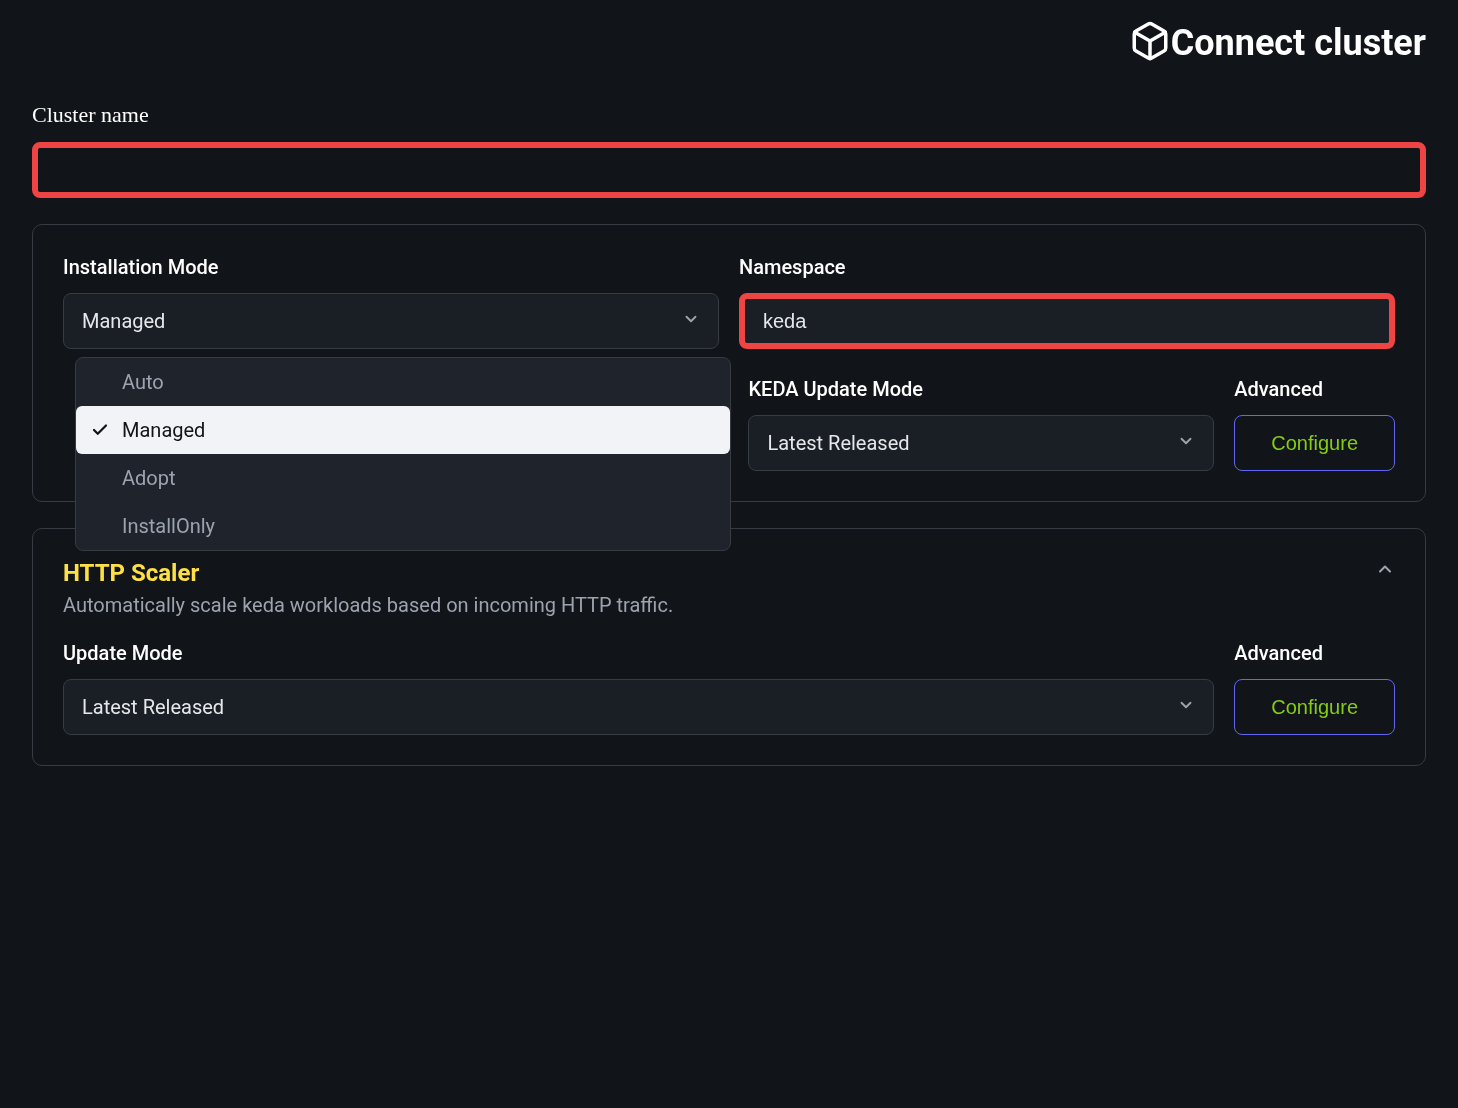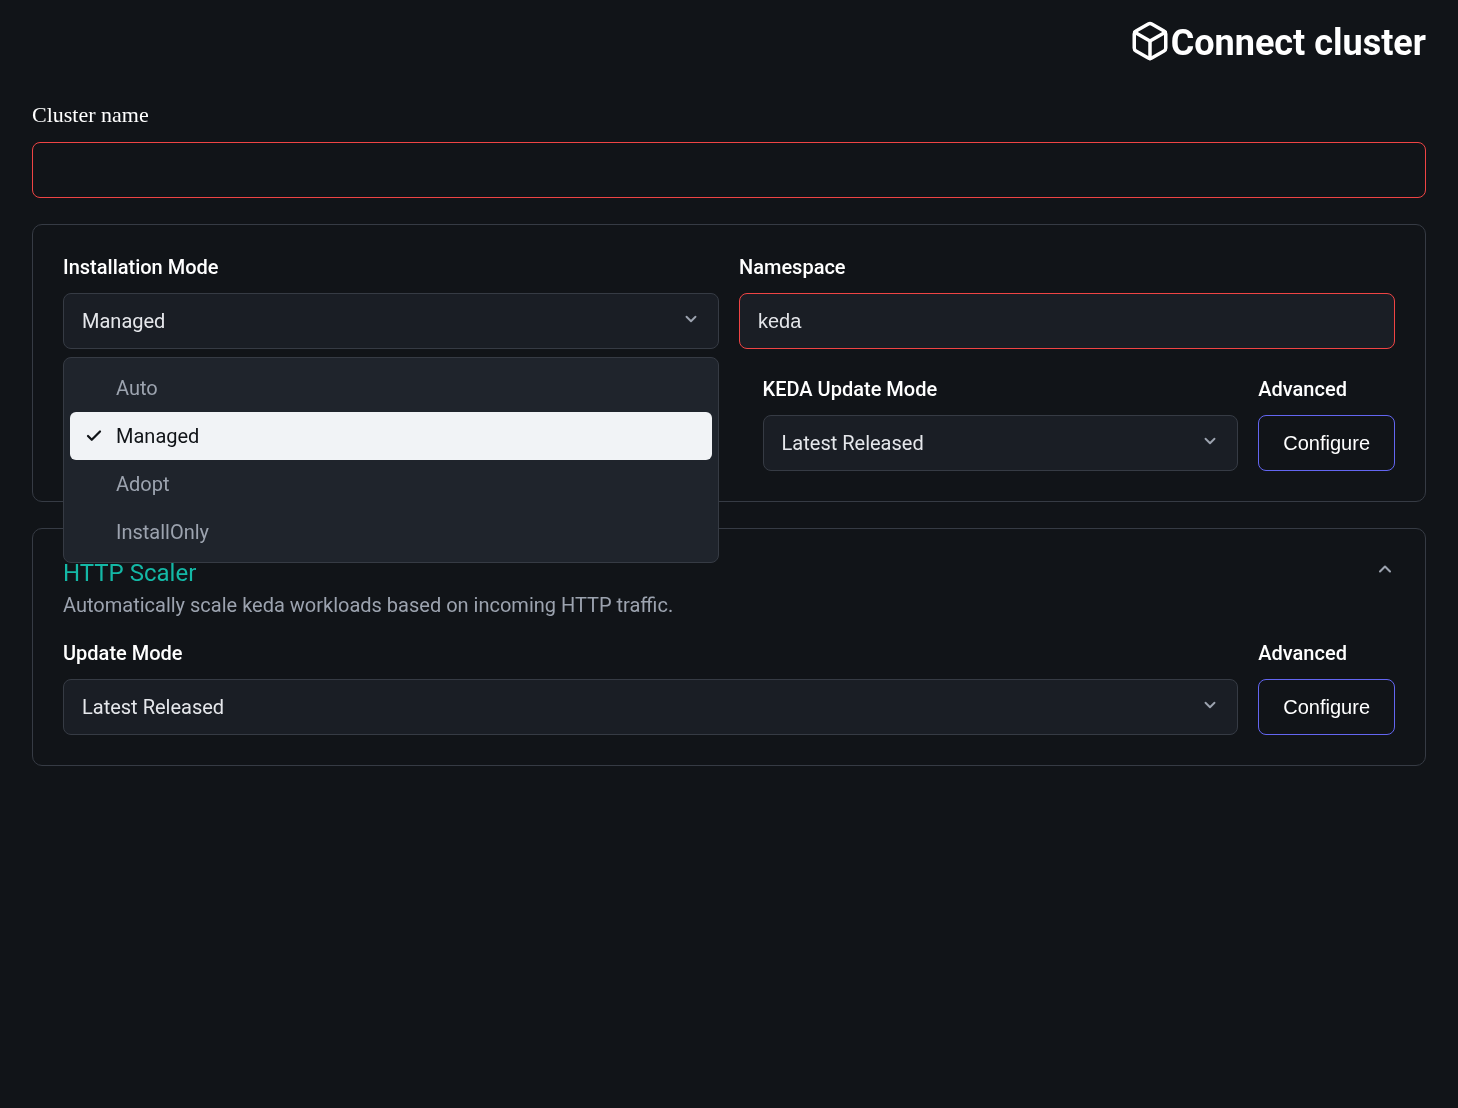--- a/index.html
+++ b/index.html
@@ -34,21 +34,21 @@
       font-size: 22px;
       font-weight: 500;
       color: #ffffff;
       margin-bottom: 14px;
       font-family: Liberation Serif, serif;
     }
     .text-input {
       width: 100%;
       height: 56px;
       background: transparent;
-      border: 1px solid #ef4444;
+      border: 6px solid #ef4444;
       border-radius: 8px;
       color: #e5e7eb;
       font-size: 20px;
       padding: 0 18px;
       outline: none;
     }
     .panel {
       border: 1px solid #363b44;
       border-radius: 10px;
       padding: 30px;
@@ -90,26 +90,26 @@
       color: #e5e7eb;
     }
     .chevron {
       width: 18px;
       height: 18px;
       flex-shrink: 0;
     }
     .dropdown-menu {
       position: absolute;
       top: 64px;
-      left: 0;
+      left: 12px;
       width: 100%;
       background: #1f242c;
       border: 1px solid #363b44;
       border-radius: 8px;
-      padding: 6px;
+      padding: 0;
       z-index: 100;
     }
     .dropdown-item {
       display: flex;
       align-items: center;
       gap: 12px;
       padding: 12px 14px;
       border-radius: 6px;
       font-size: 20px;
       color: #9ca3af;
@@ -122,42 +122,42 @@
       align-items: center;
       justify-content: center;
       flex-shrink: 0;
     }
     .dropdown-item.selected {
       background: #f1f3f6;
       color: #111418;
     }
     .btn-outline {
       height: 56px;
-      padding: 0 24px;
+      padding: 0 36px;
       border: 1px solid #6366f1;
       background: transparent;
-      color: #ffffff;
+      color: #84cc16;
       font-size: 20px;
       font-weight: 500;
       border-radius: 8px;
       cursor: pointer;
       display: inline-flex;
       align-items: center;
       justify-content: center;
     }
     .http-header {
       display: flex;
       justify-content: space-between;
       align-items: flex-start;
       margin-bottom: 24px;
     }
     .http-title {
       font-size: 24px;
-      font-weight: 400;
-      color: #14b8a6;
+      font-weight: 700;
+      color: #fde047;
       margin-bottom: 6px;
     }
     .http-desc {
       font-size: 20px;
       color: #9ca3af;
     }
     .toggle-row {
       display: flex;
       align-items: center;
       gap: 14px;

